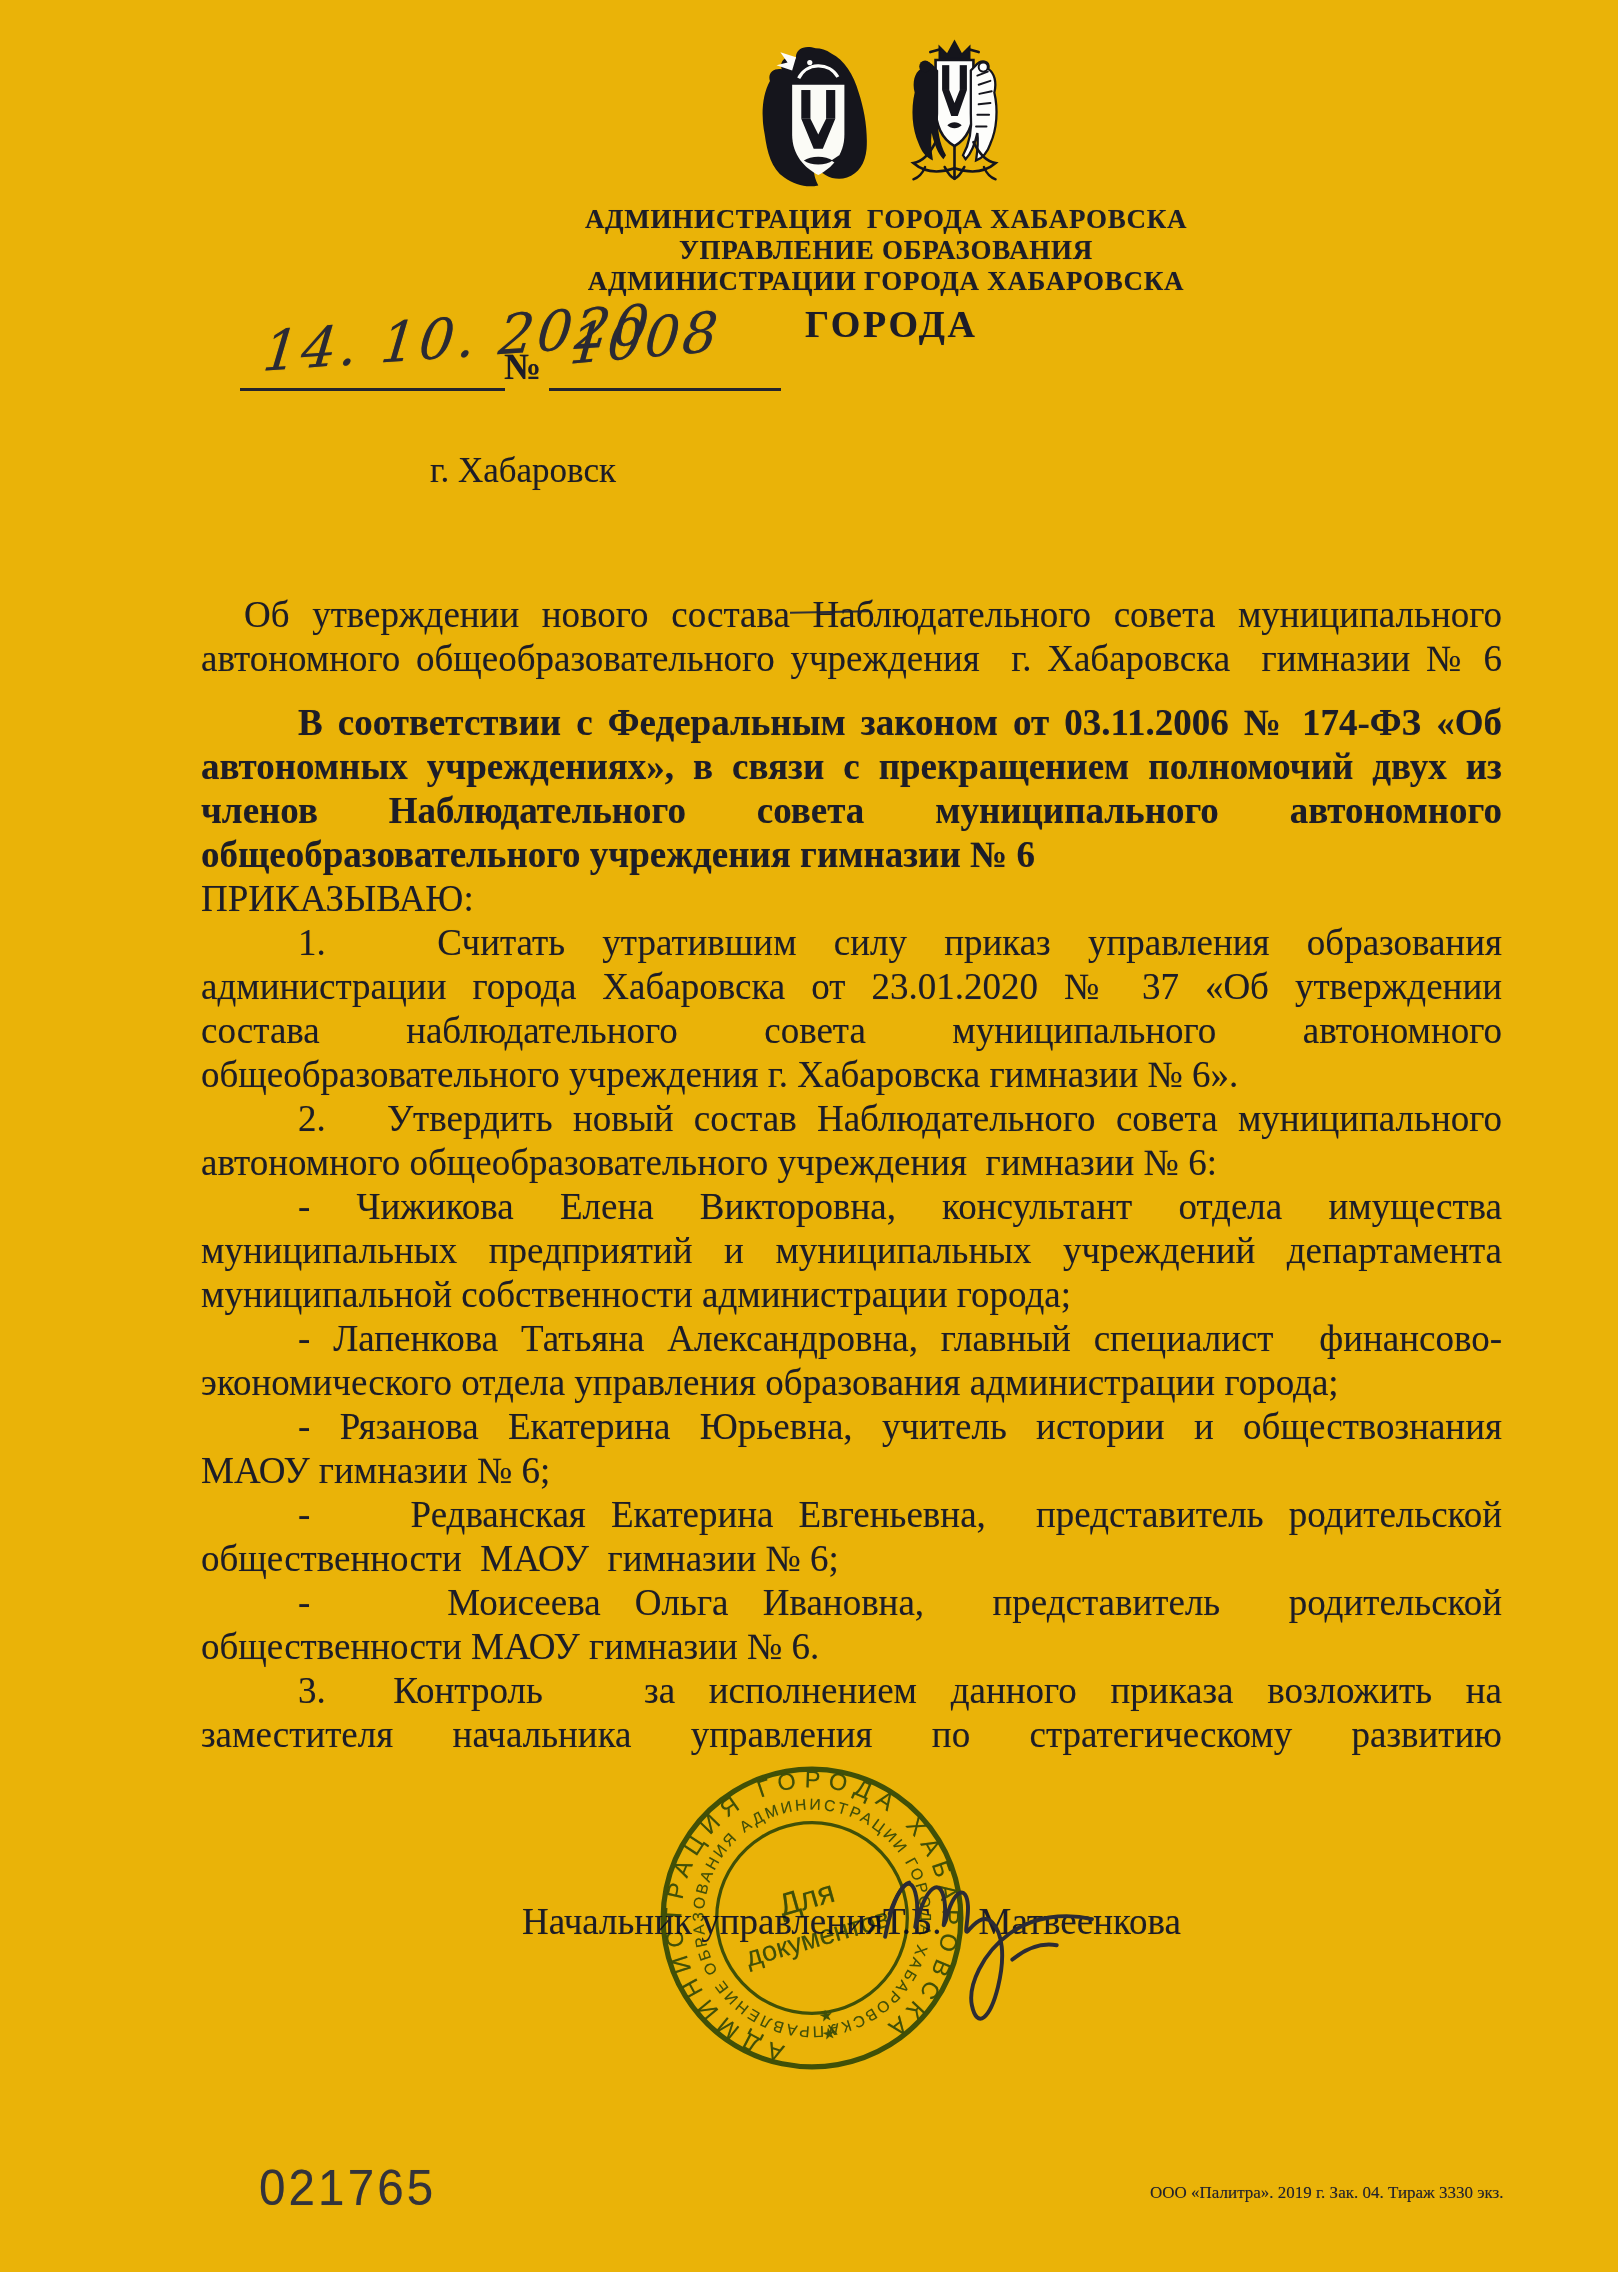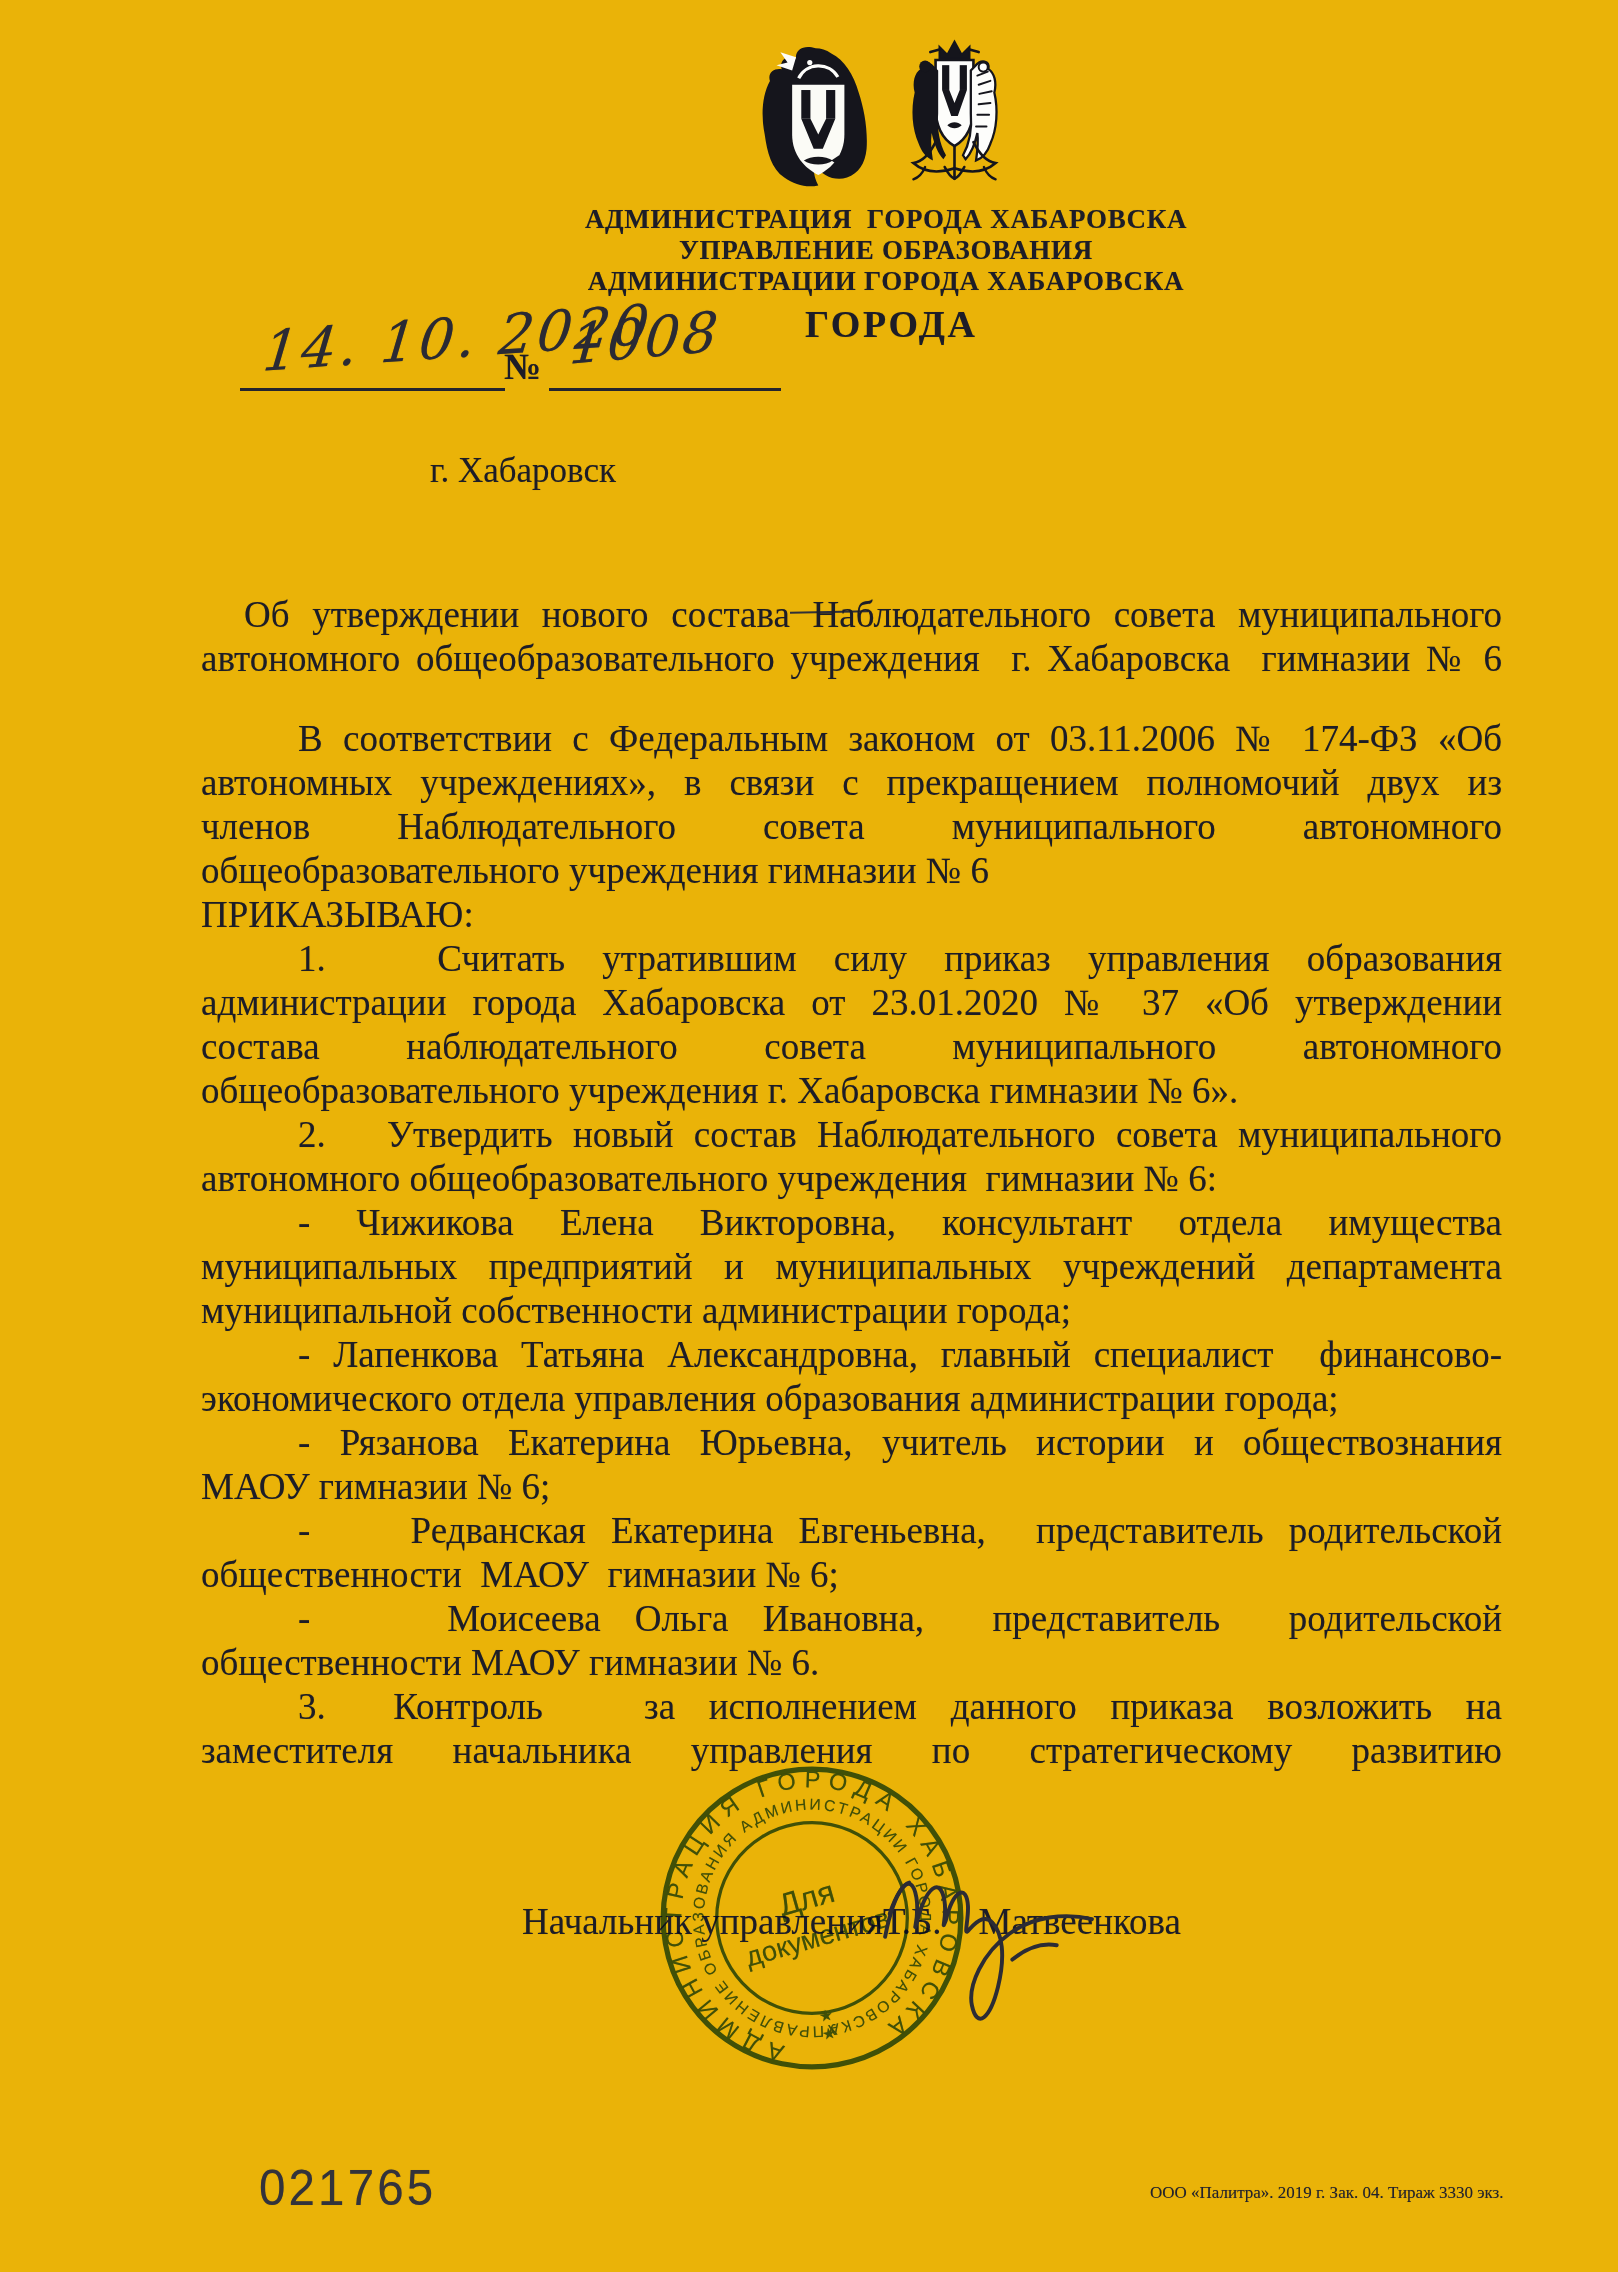--- a/index.html
+++ b/index.html
@@ -23,21 +23,21 @@
   .num-hand{left:570px;top:306px;letter-spacing:2.6px;transform:rotate(-5deg) skewX(-10deg);}
   .u-line{position:absolute;height:2.6px;background:#24242e;}
   .u1{left:240px;top:388px;width:265px;}
   .u2{left:549px;top:388px;width:232px;}
   .no-sign{position:absolute;left:504px;top:345px;font-size:37px;font-weight:bold;}
   .city{position:absolute;left:430px;top:405px;font-size:35px;margin-top:46px;}
   .artifact{position:absolute;left:790px;top:611px;width:78px;height:2px;background:#2f2f38;transform:rotate(-1deg);}
   
   .content{position:absolute;left:201px;top:593px;width:1301px;font-size:37px;line-height:44px;}
   .para{margin:0;}
-  .p-first{margin-top:36px;}
+  .p-first{margin-top:20px;font-weight:bold;}
   .line{white-space:normal;}
   .jl{text-align:justify;text-align-last:justify;}
   .ll{text-align:left;text-align-last:left;}
   .ind{text-indent:97px;}
   .ind-s{text-indent:43px;}
   
   .sign-row{position:absolute;left:201px;top:1900px;width:1301px;display:flex;
     justify-content:center;font-size:37px;line-height:44px;}
   .stamp{position:absolute;left:656px;top:1762px;width:312px;height:312px;
     transform:rotate(-10deg);opacity:.93;mix-blend-mode:multiply;z-index:3;}

